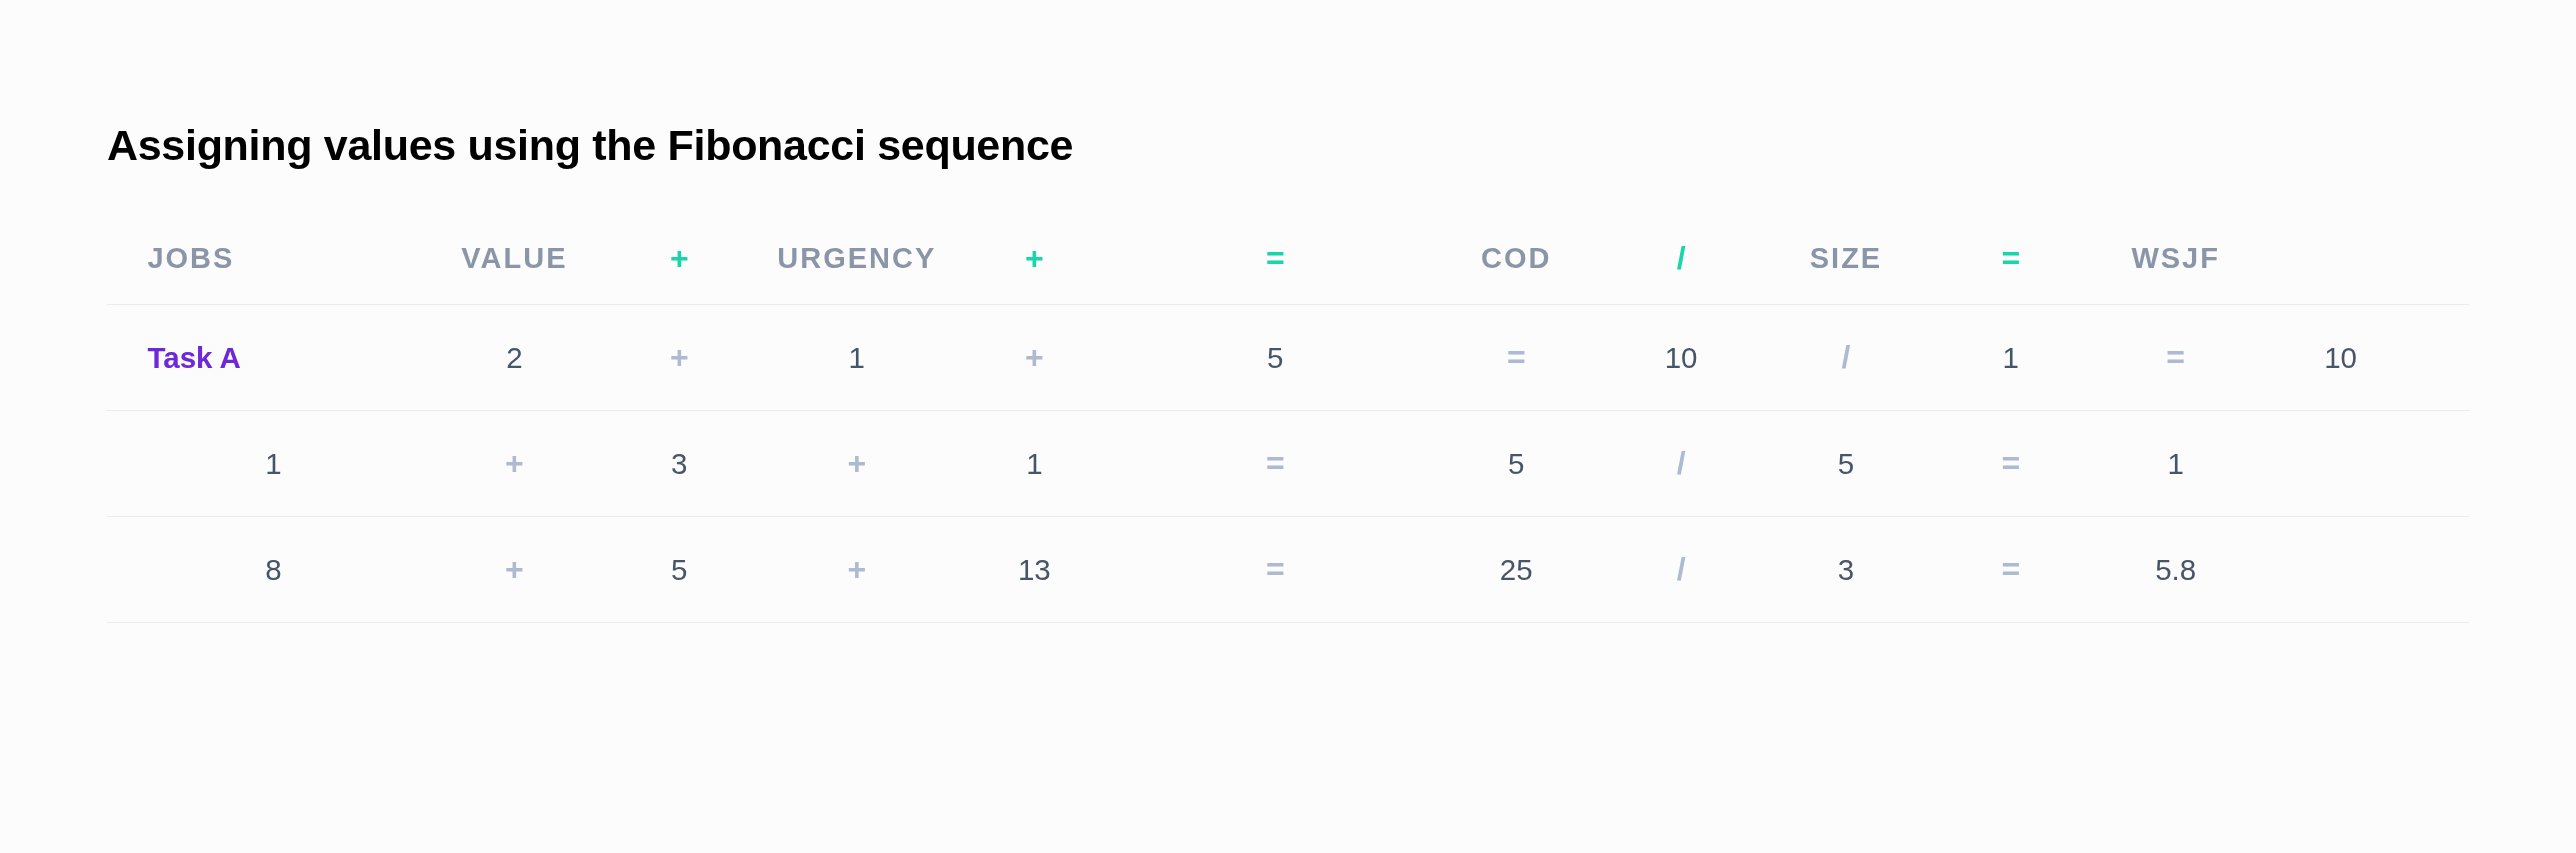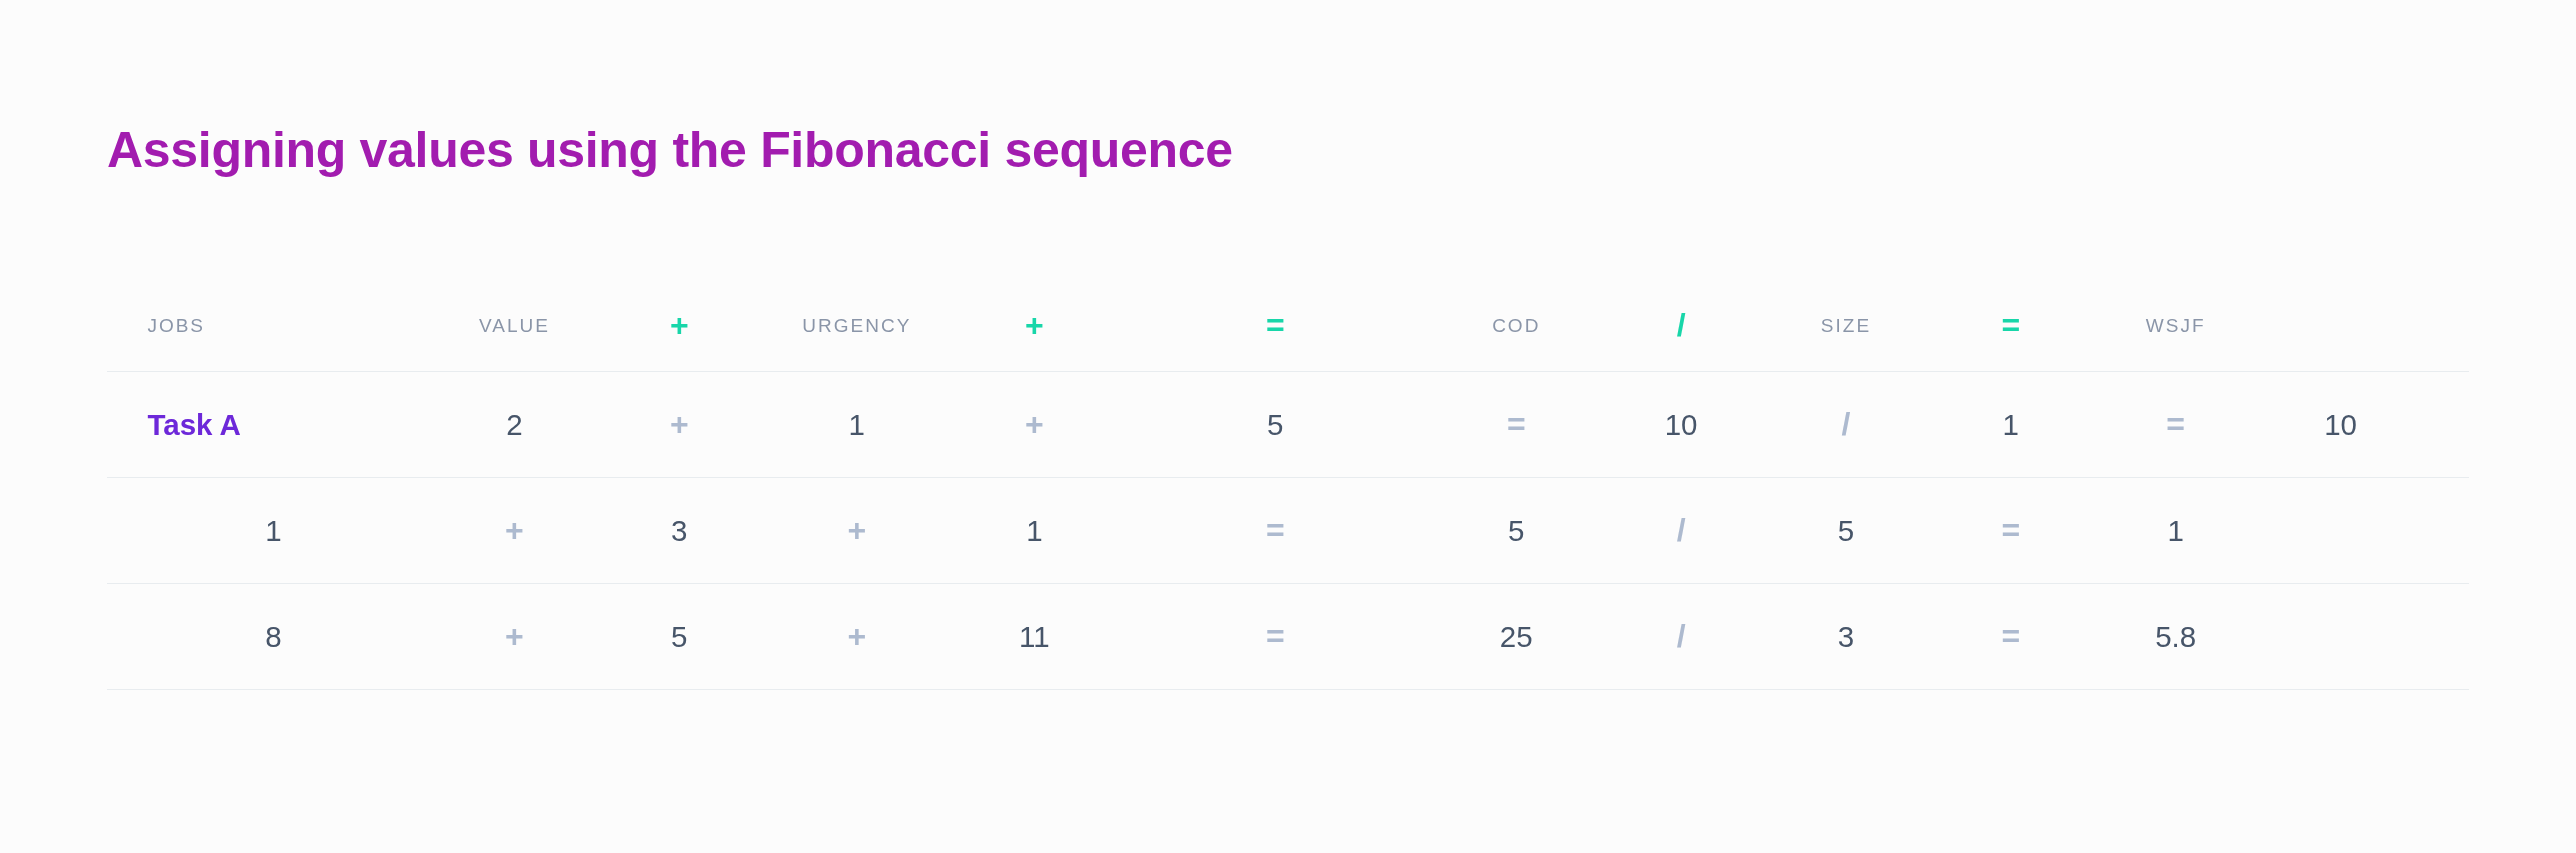--- a/index.html
+++ b/index.html
@@ -8,42 +8,42 @@
     box-sizing: border-box;
   }
   body {
     font-family: -apple-system, BlinkMacSystemFont, 'Segoe UI', Helvetica, Arial, sans-serif;
     background: #fcfcfc;
     width: 2576px;
     height: 854px;
     padding: 121px 107px 67px 107px;
   }
   .title {
-    font-size: 50px;
+    font-size: 43px;
     font-weight: 700;
-    color: #a21caf;
+    color: #000000;
     letter-spacing: -0.3px;
-    margin-bottom: 101px;
+    margin-bottom: 43px;
   }
   .table {
     width: 100%;
   }
   .row {
     display: grid;
     grid-template-columns: 1.1fr 0.8fr 0.5fr 0.9fr 0.5fr 1.4fr 0.5fr 0.8fr 0.5fr 0.8fr 0.5fr 0.8fr;
     align-items: center;
     padding: 34px 27px;
     border-bottom: 1.3px solid #e8ecef;
   }
   .header-row {
     padding: 27px 27px;
   }
   .header-cell {
-    font-size: 19px;
-    font-weight: 400;
+    font-size: 29px;
+    font-weight: 700;
     color: #8a95a8;
     letter-spacing: 2px;
     text-transform: uppercase;
     text-align: center;
   }
   .header-cell.jobs {
     text-align: left;
     padding-left: 13.4px;
   }
   .op {
@@ -119,21 +119,21 @@
     <div class="cell">5</div>
     <div class="op grey">=</div>
     <div class="cell">1</div>
   </div>
 
   <div class="row">
     <div class="cell">8</div>
     <div class="op grey">+</div>
     <div class="cell">5</div>
     <div class="op grey">+</div>
-    <div class="cell">11</div>
+    <div class="cell">13</div>
     <div class="op grey">=</div>
     <div class="cell">25</div>
     <div class="op grey">/</div>
     <div class="cell">3</div>
     <div class="op grey">=</div>
     <div class="cell">5.8</div>
   </div>
 
 </div>
 

